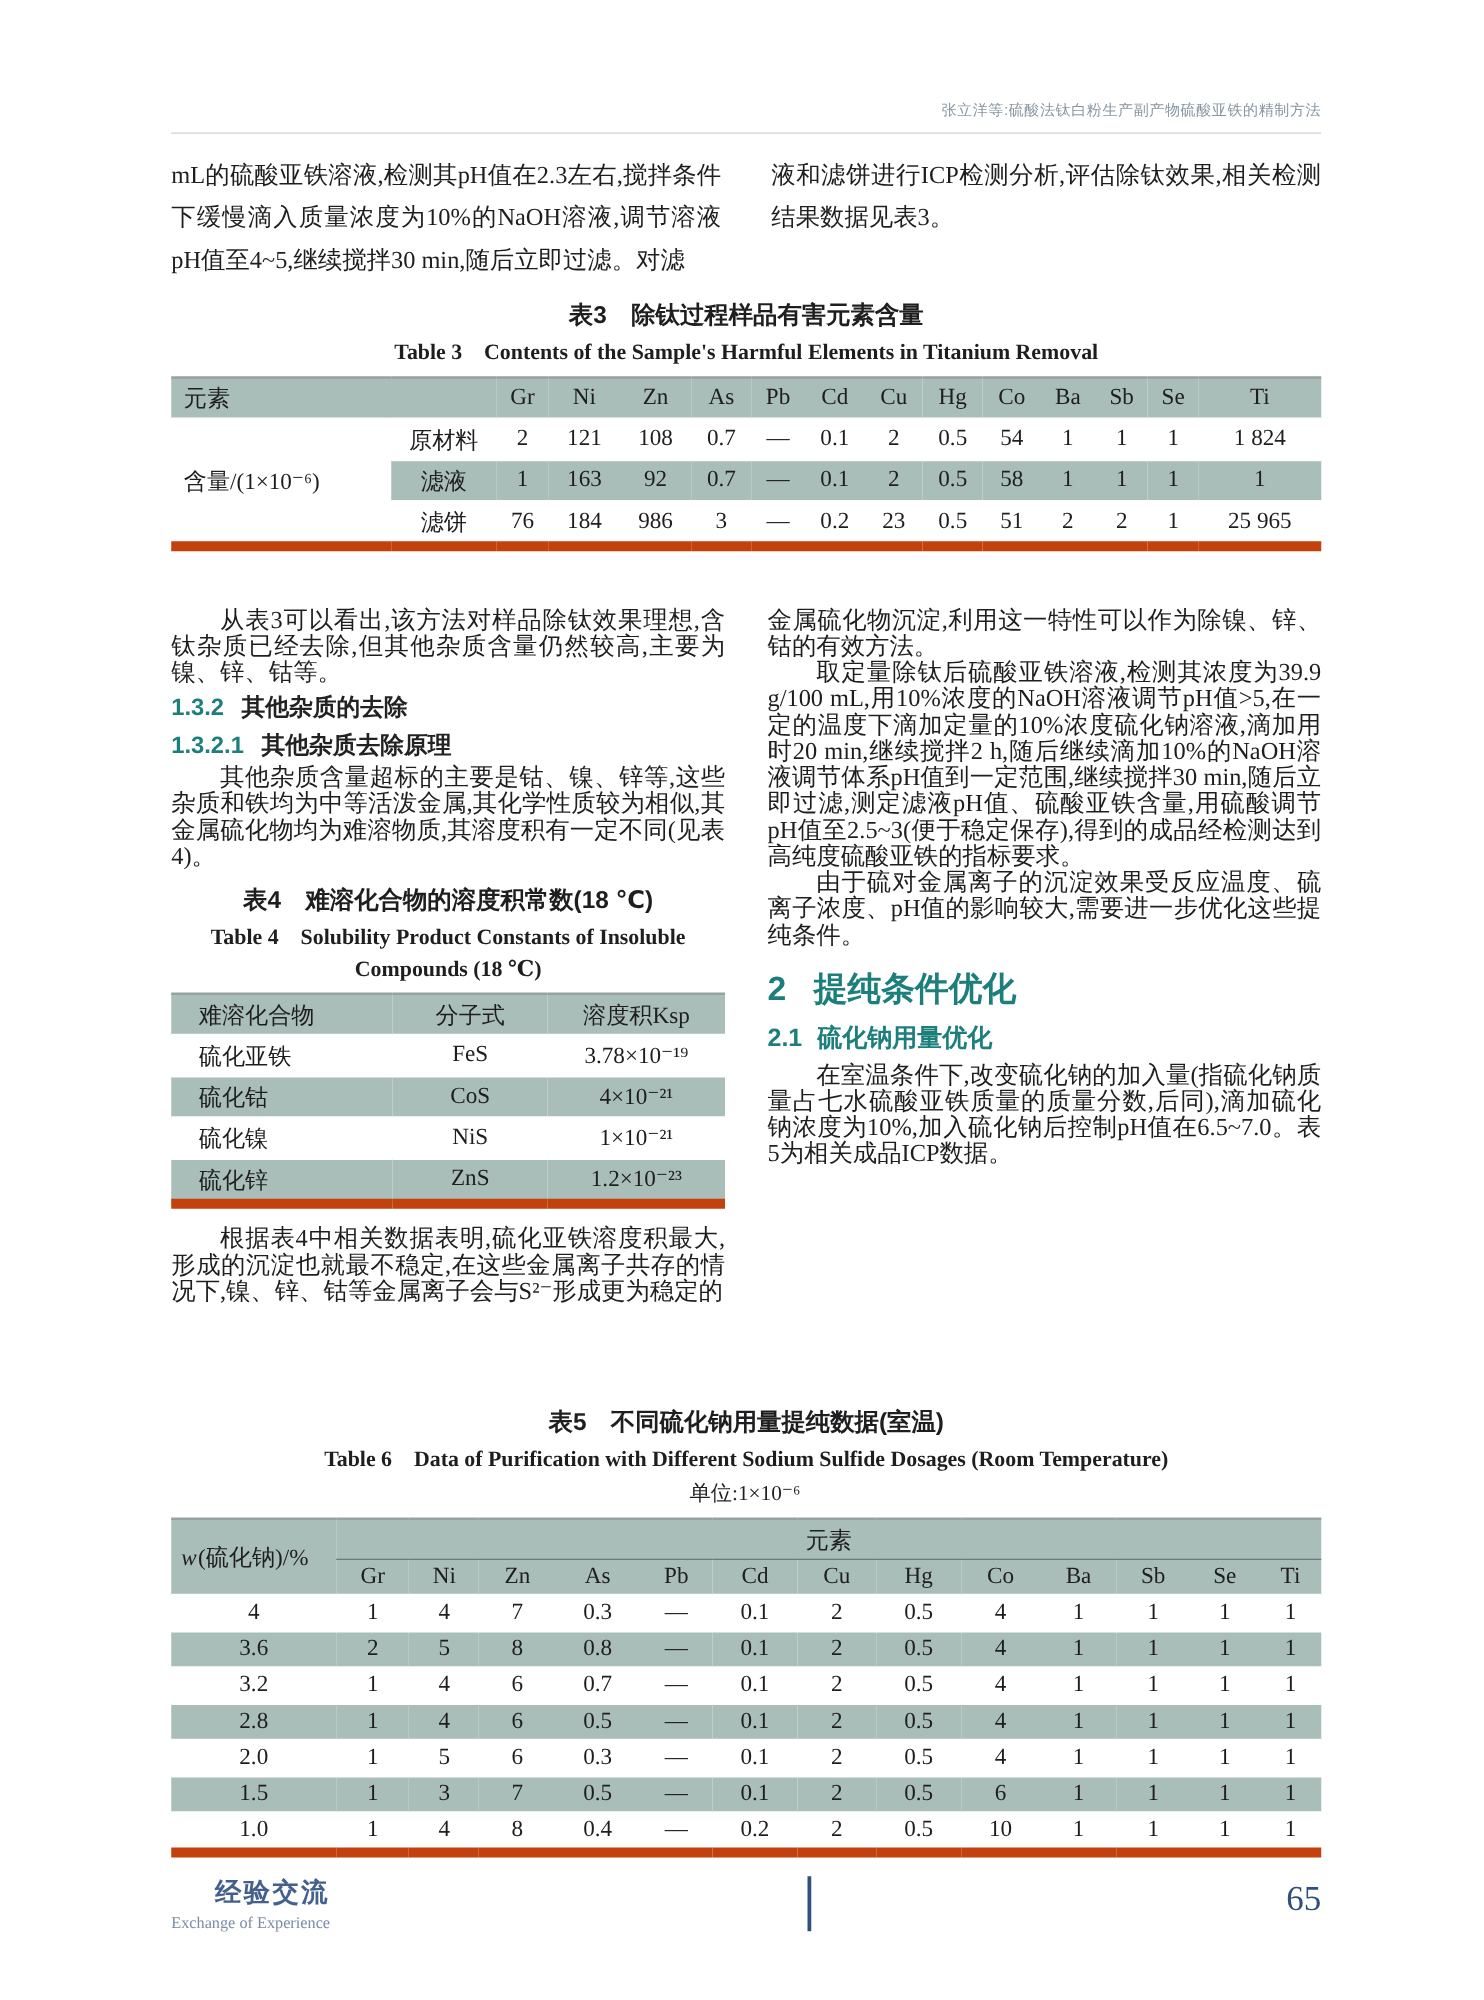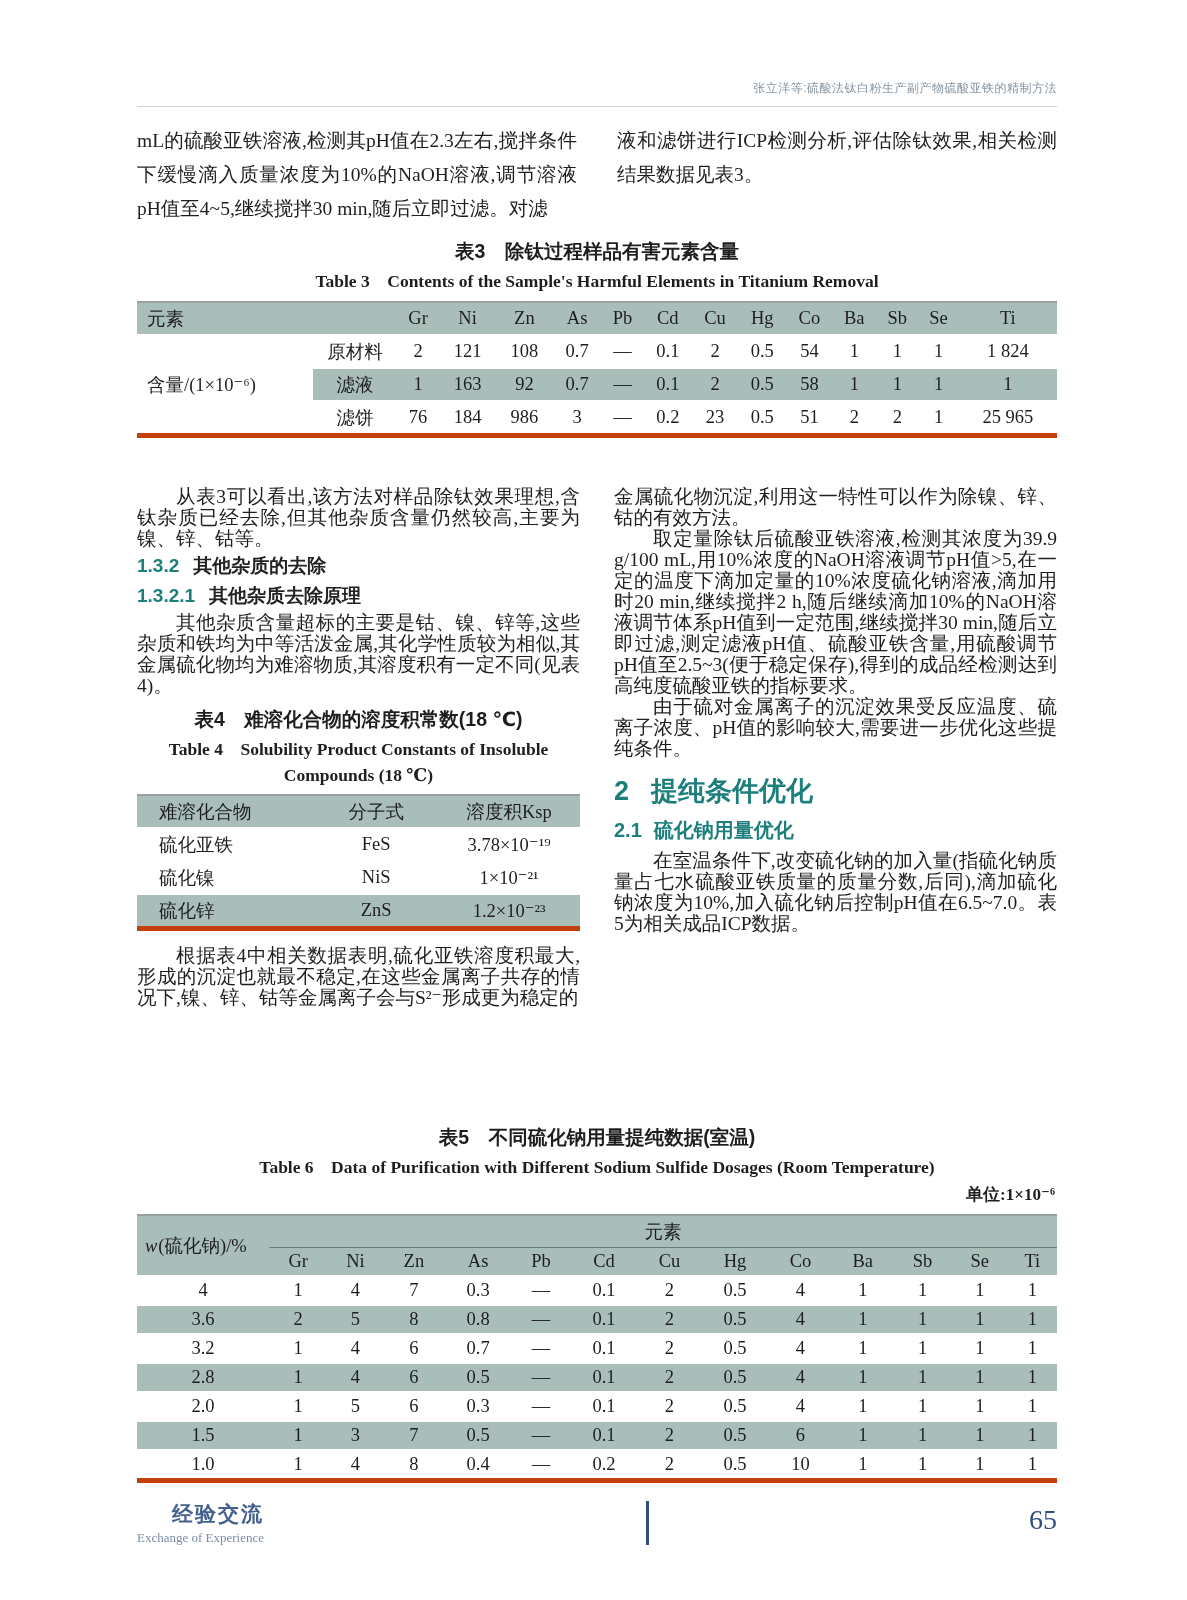--- a/index.html
+++ b/index.html
@@ -37,24 +37,24 @@
   .lower-right{position:absolute;top:486px;left:614px;width:443px;}
 
   
   .t3-block{position:absolute;top:238px;left:137px;width:920px;}
   .t5-block{position:absolute;top:1124px;left:137px;width:920px;}
   .t4-block{margin-top:10px;}
   .tbl-title-cn{text-align:center;font-weight:bold;font-size:19.5px;
         font-family:"Liberation Sans","DejaVu Sans",sans-serif;}
   .tbl-title-en{text-align:center;font-weight:bold;font-size:17.5px;margin-top:4px;
         font-family:"Liberation Serif","DejaVu Serif",serif;}
-  .unit-line{text-align:right;font-weight:bold;font-size:17px;margin-top:4px;padding-right:2px;}
+  .unit-line{text-align:center;font-weight:normal;font-size:17px;margin-top:4px;padding-right:2px;}
 
   .dtable{width:100%;border-collapse:collapse;margin-top:8px;
-        border-top:2px solid #97a1a3;border-bottom:5px solid #c2410c;}
+        border-top:2px solid #97a1a3;border-bottom:8px solid #c2410c;}
   .dtable th,.dtable td{font-weight:normal;font-size:18.5px;text-align:center;
         padding:3px 2px;height:28px;vertical-align:middle;}
   .dtable thead tr{background:var(--band,#a9bdb9);}
   .dtable tbody td{border-top:2px solid #fff;}
   .dtable tbody tr.stripe td{background:var(--band,#a9bdb9);}
 
   .t3 th.lbl,.t3 td.group{text-align:left;padding-left:10px;}
   .t3 td.group{background:#fff !important;}
   .t4 th.lbl,.t4 td.lbl{text-align:left;padding-left:22px;}
   .t5 th.rowhead{text-align:left;padding-left:8px;}
@@ -201,20 +201,25 @@
               <th>分子式</th>
               <th>溶度积Ksp</th>
             </tr>
           </thead>
           <tbody>
             <tr>
               <td class="lbl">硫化亚铁</td>
               <td>FeS</td>
               <td>3.78×10⁻¹⁹</td>
             </tr>
+            <tr class="stripe">
+              <td class="lbl">硫化钴</td>
+              <td>CoS</td>
+              <td>4×10⁻²¹</td>
+            </tr>
             <tr>
               <td class="lbl">硫化镍</td>
               <td>NiS</td>
               <td>1×10⁻²¹</td>
             </tr>
             <tr class="stripe">
               <td class="lbl">硫化锌</td>
               <td>ZnS</td>
               <td>1.2×10⁻²³</td>
             </tr>

